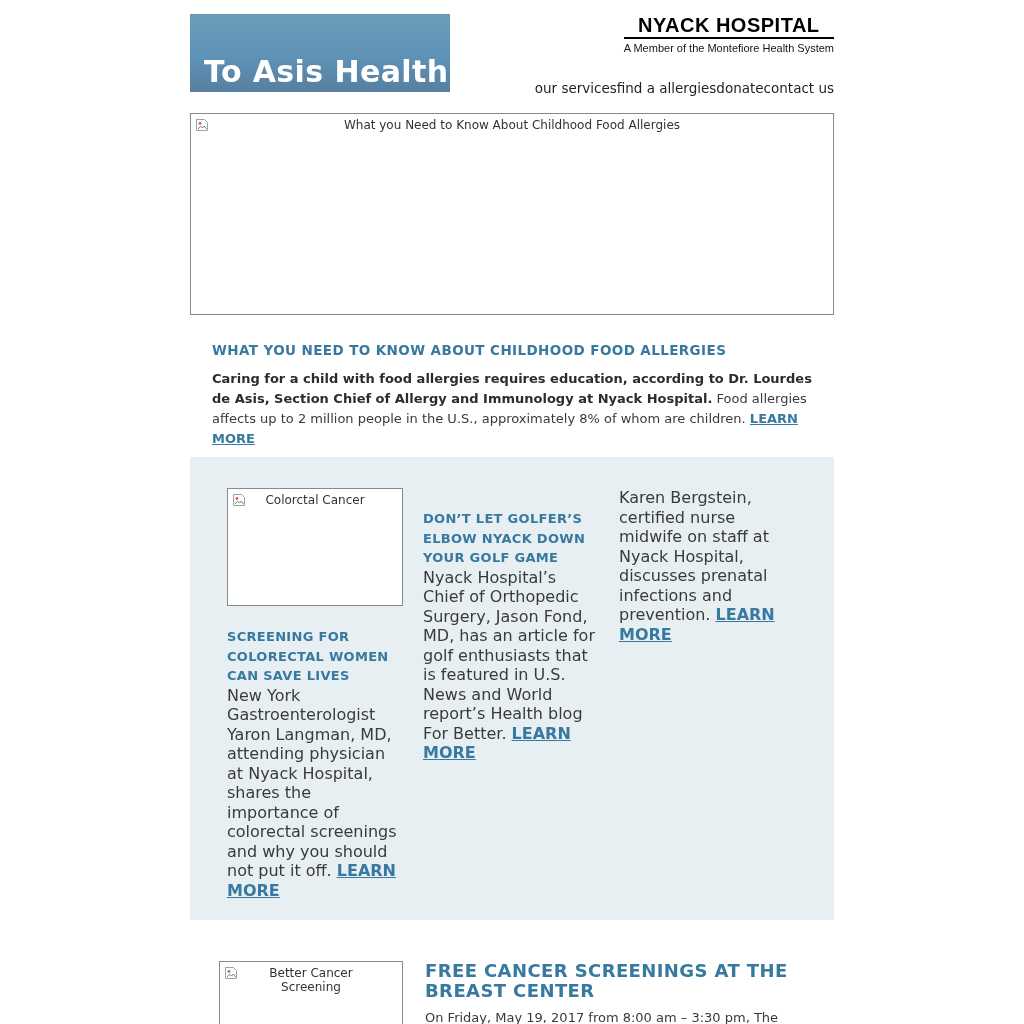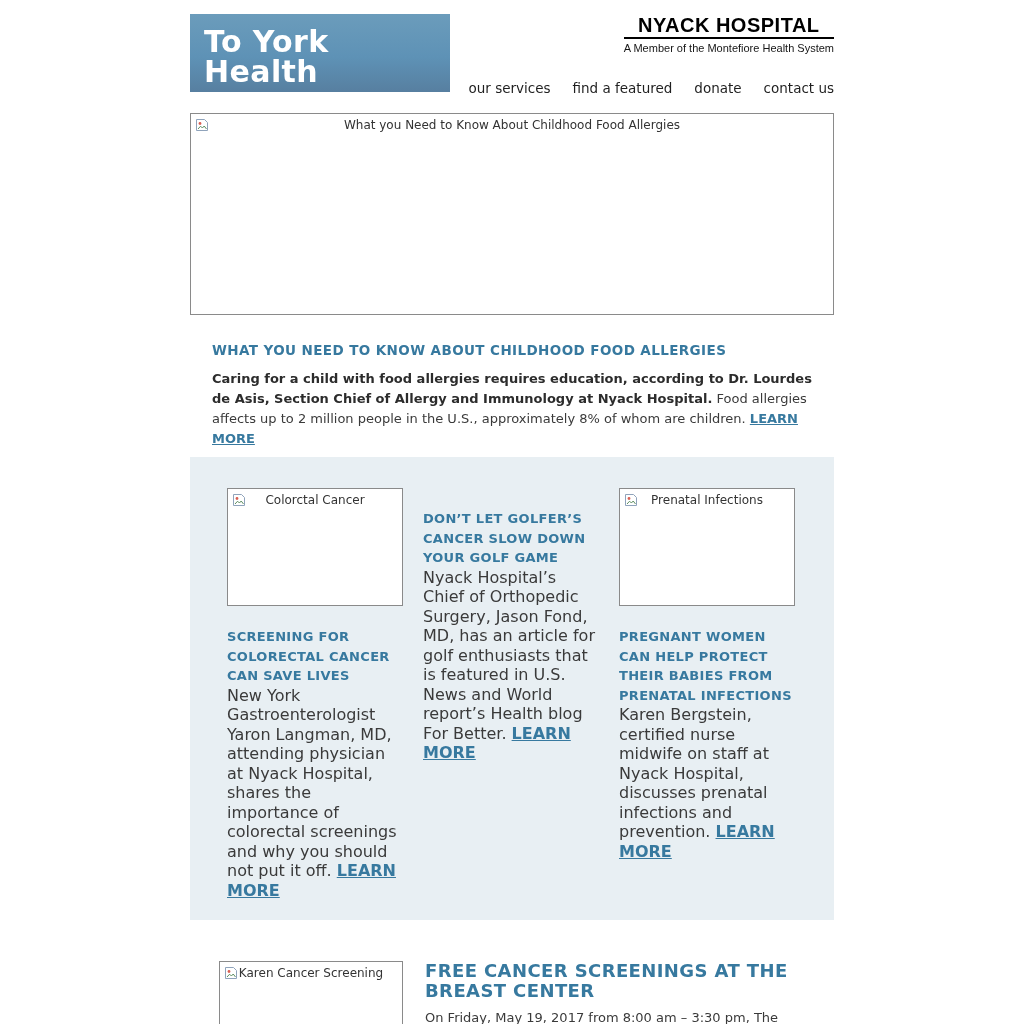--- a/index.html
+++ b/index.html
@@ -28,21 +28,21 @@
   .masthead-title{
     color:#fff;font-size:30px;font-weight:bold;letter-spacing:.4px;margin:0;line-height:1;
   }
   .header-right{display:flex;flex-direction:column;align-items:flex-end;height:82px;justify-content:space-between;}
   .logo{text-align:center;font-family:"Liberation Sans",sans-serif;}
   .logo-word{
     display:block;font-size:20px;font-weight:bold;color:#000;letter-spacing:.5px;
     border-bottom:2px solid #000;padding-bottom:1px;line-height:1.1;
   }
   .logo-tag{display:block;font-size:11px;color:#151515;margin-top:3px;}
-  .nav{display:flex;gap:22px;font-size:13.5px;}
+  .nav{display:flex;font-size:13.5px;}
   .nav a{color:#1f1f1f;text-decoration:none;}
 
   
   .img-ph{position:relative;background:#fff;border:1px solid #8a8a8a;}
   .ph-alt{display:block;text-align:center;font-size:12px;color:#333;padding:4px 18px 0;}
   .ph-icon{position:absolute;top:4px;left:4px;line-height:0;}
 
   
   .hero-ph{margin-top:21px;height:202px;}
 
@@ -78,30 +78,30 @@
   }
   .feature p{font-size:13px;line-height:19.5px;margin:0;}
 </style>
 </head>
 <body>
 
 <div class="page">
 
   <div class="header">
     <div class="masthead">
-      <div class="masthead-title">To York Health</div>
+      <div class="masthead-title">To Asis Health</div>
     </div>
     <div class="header-right">
       <div class="logo">
         <span class="logo-word">NYACK HOSPITAL</span>
         <span class="logo-tag">A Member of the Montefiore Health System</span>
       </div>
       <div class="nav">
         <a href="#">our services</a>
-        <a href="#">find a featured</a>
+        <a href="#">find a allergies</a>
         <a href="#">donate</a>
         <a href="#">contact us</a>
       </div>
     </div>
   </div>
 
   <div class="img-ph hero-ph">
     <span class="ph-icon">
       <svg width="14" height="14" viewBox="0 0 14 14">
         <path d="M1.5 1.5 h8 l3 3 v8 h-11 z" fill="#ffffff" stroke="#8fa3bb" stroke-width="1"></path>
@@ -127,65 +127,54 @@
       <div class="img-ph card-ph">
         <span class="ph-icon">
           <svg width="14" height="14" viewBox="0 0 14 14">
             <path d="M1.5 1.5 h8 l3 3 v8 h-11 z" fill="#ffffff" stroke="#8fa3bb" stroke-width="1"></path>
             <circle cx="5" cy="5.5" r="1.4" fill="#d95f53"></circle>
             <path d="M3 11 l2.6-2.8 1.8 1.8 1.8-2 2.3 3" stroke="#5f8f62" stroke-width="1" fill="none"></path>
           </svg>
         </span>
         <span class="ph-alt">Colorctal Cancer</span>
       </div>
-      <h3 class="card-title">SCREENING FOR COLORECTAL CANCER CAN SAVE LIVES</h3>
+      <h3 class="card-title">SCREENING FOR COLORECTAL WOMEN CAN SAVE LIVES</h3>
       <p>
         <span>New York Gastroenterologist Yaron Langman, MD, attending physician at Nyack Hospital, shares the importance of colorectal screenings and why you should not put it off.</span>
         <a href="#" class="learn">LEARN MORE</a>
       </p>
     </div>
 
     <div class="card">
-      <h3 class="card-title">DON’T LET GOLFER’S CANCER SLOW DOWN YOUR GOLF GAME</h3>
+      <h3 class="card-title">DON’T LET GOLFER’S ELBOW NYACK DOWN YOUR GOLF GAME</h3>
       <p>
         <span>Nyack Hospital’s Chief of Orthopedic Surgery, Jason Fond, MD, has an article for golf enthusiasts that is featured in U.S. News and World report’s Health blog For Better.</span>
         <a href="#" class="learn">LEARN MORE</a>
       </p>
     </div>
 
     <div class="card">
-      <div class="img-ph card-ph">
-        <span class="ph-icon">
-          <svg width="14" height="14" viewBox="0 0 14 14">
-            <path d="M1.5 1.5 h8 l3 3 v8 h-11 z" fill="#ffffff" stroke="#8fa3bb" stroke-width="1"></path>
-            <circle cx="5" cy="5.5" r="1.4" fill="#d95f53"></circle>
-            <path d="M3 11 l2.6-2.8 1.8 1.8 1.8-2 2.3 3" stroke="#5f8f62" stroke-width="1" fill="none"></path>
-          </svg>
-        </span>
-        <span class="ph-alt">Prenatal Infections</span>
-      </div>
-      <h3 class="card-title">PREGNANT WOMEN CAN HELP PROTECT THEIR BABIES FROM PRENATAL INFECTIONS</h3>
       <p>
         <span>Karen Bergstein, certified nurse midwife on staff at Nyack Hospital, discusses prenatal infections and prevention.</span>
         <a href="#" class="learn">LEARN MORE</a>
       </p>
     </div>
 
   </div>
 
   <div class="feature">
     <div class="img-ph feature-ph">
       <span class="ph-icon">
         <svg width="14" height="14" viewBox="0 0 14 14">
           <path d="M1.5 1.5 h8 l3 3 v8 h-11 z" fill="#ffffff" stroke="#8fa3bb" stroke-width="1"></path>
           <circle cx="5" cy="5.5" r="1.4" fill="#d95f53"></circle>
           <path d="M3 11 l2.6-2.8 1.8 1.8 1.8-2 2.3 3" stroke="#5f8f62" stroke-width="1" fill="none"></path>
         </svg>
       </span>
-      <span class="ph-alt">Karen Cancer Screening</span>
+      <span class="ph-alt">Better Cancer Screening</span>
     </div>
     <div class="feature-text">
       <h3 class="feature-title">FREE CANCER SCREENINGS AT THE BREAST CENTER</h3>
       <p>
         <span>On Friday, May 19, 2017 from 8:00 am – 3:30 pm, The Breast Center at Nyack Hospital is offering FREE Clinical Breast Exams, Mammography, and if needed, Pelvic Exams with PAP Tests for uninsured or underinsured women, age 40 and over.</span>
         
       </p>
     </div>
   </div>
 

